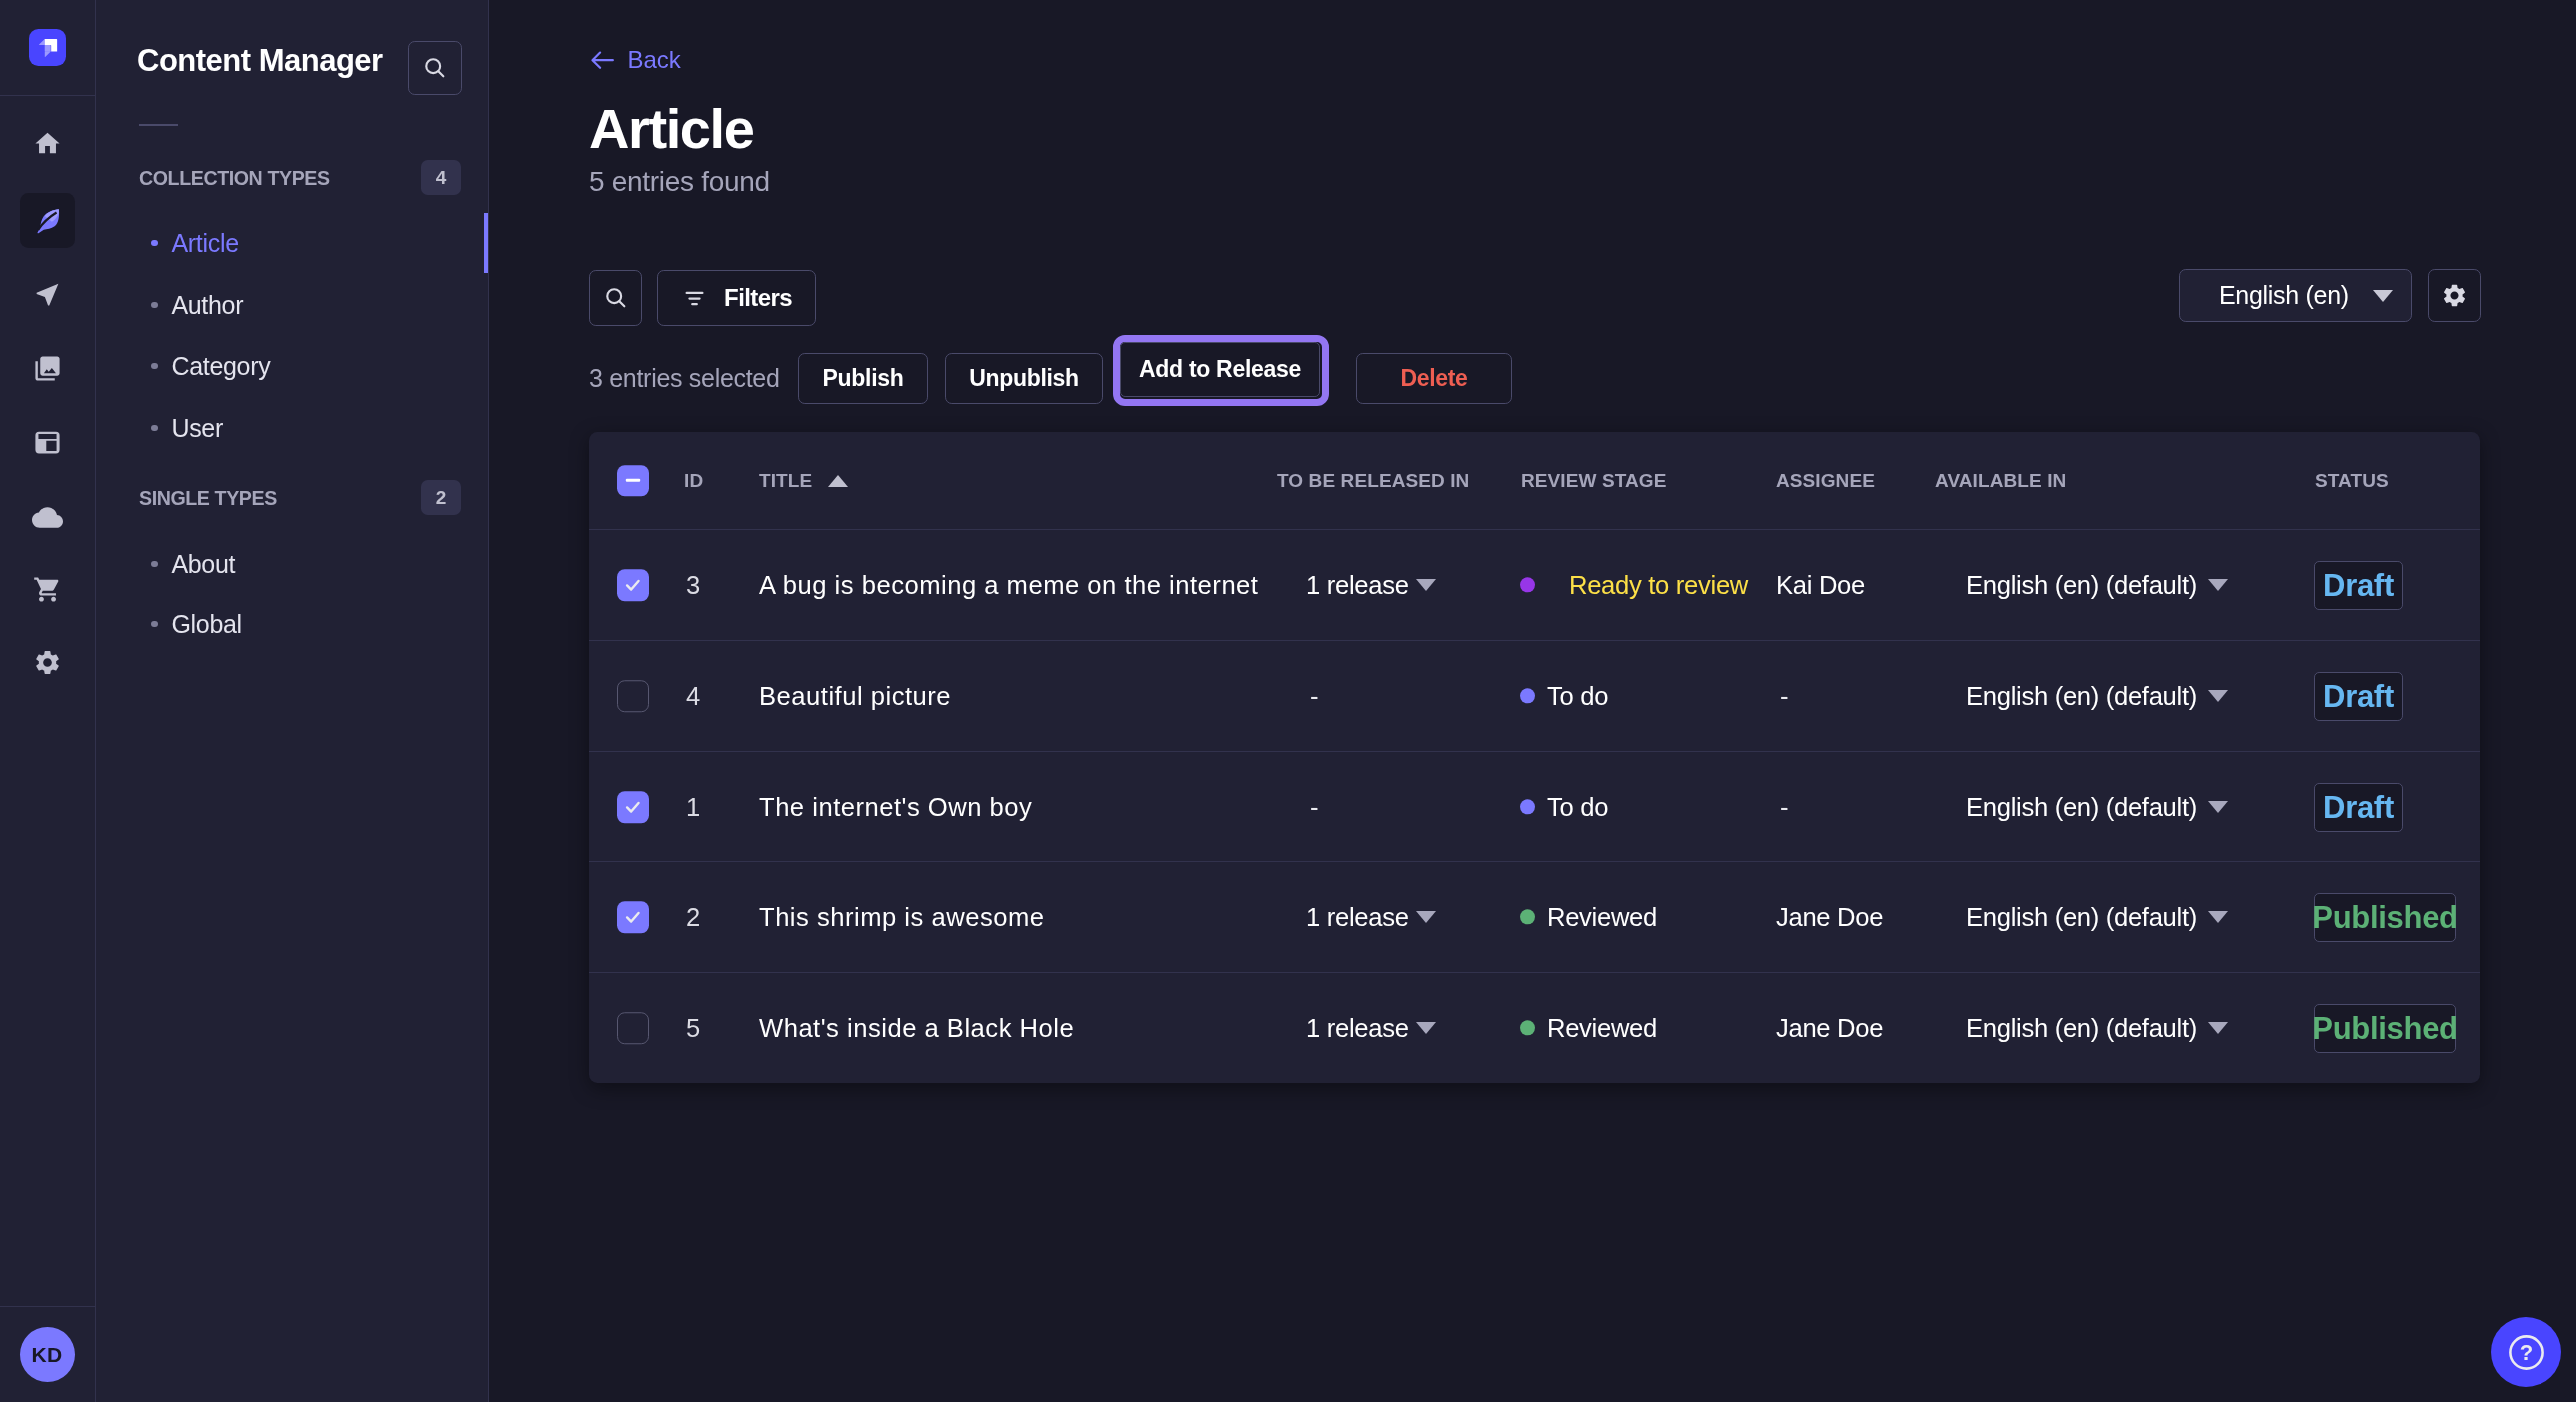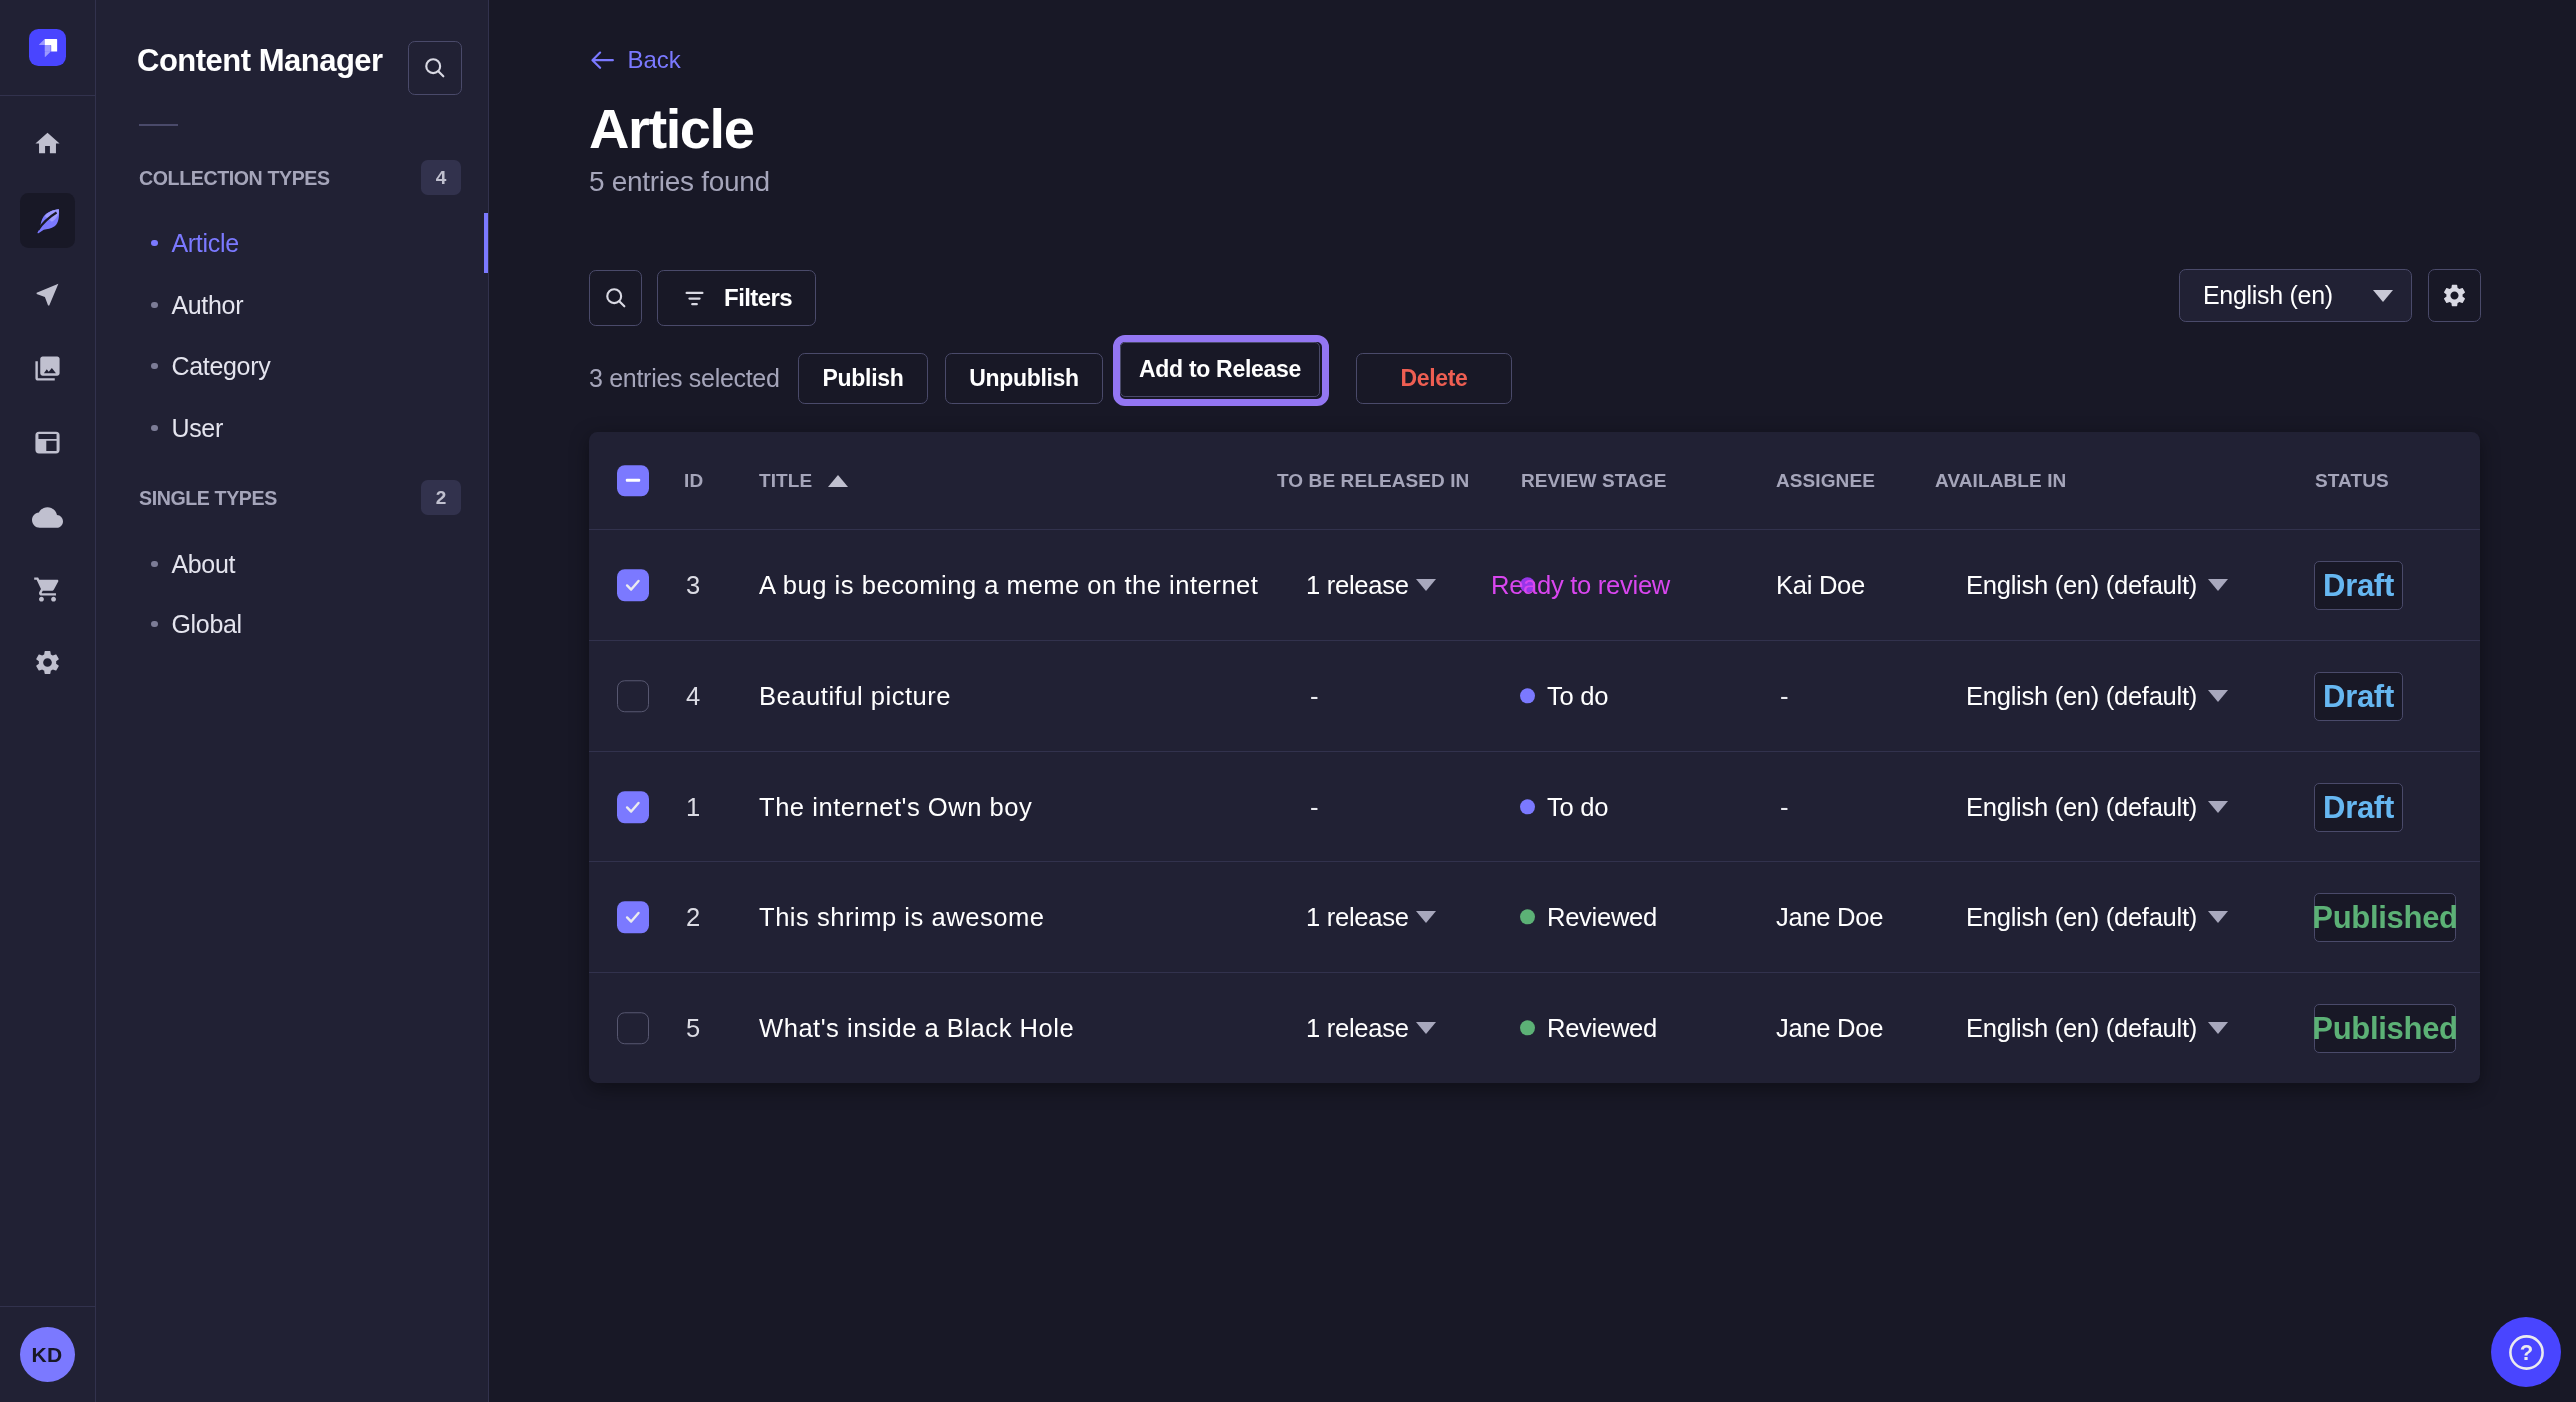--- a/index.html
+++ b/index.html
@@ -31,21 +31,21 @@
   #title { position:absolute; left:100px; top:99px; font-size:56px; font-weight:bold; color:#ffffff; letter-spacing:-1.4px; line-height:60px; }
   #subtitle { position:absolute; left:100px; top:166px; font-size:28px; color:#a5a5ba; letter-spacing:-0.3px; }
   #createbtn { position:absolute; left:1722px; top:99px; width:269px; height:54px; background:#4945ff; border-radius:6.8px; display:flex; align-items:center; }
   #createbtn .plus { margin-left:25.6px; }
   #createbtn .txt { margin-left:17px; color:#ffffff; font-size:22px; font-weight:bold; letter-spacing:-0.5px; }
   .obtn { position:absolute; border:0.9px solid #4a4a6a; border-radius:6.8px; display:flex; align-items:center; justify-content:center; }
   #msearch { left:100px; top:270px; width:53px; height:56px; }
   #filters { left:168px; top:270px; width:159px; height:56px; }
   #filters .txt { color:#ffffff; font-size:24px; font-weight:bold; margin-left:16px; letter-spacing:-0.6px; }
   #locsel { left:1690px; top:269px; width:233px; height:53px; background:#212134; justify-content:flex-start; }
-  #locsel .txt { color:#ffffff; font-size:25px; margin-left:23px; letter-spacing:-0.3px; }
+  #locsel .txt { color:#ffffff; font-size:25px; margin-left:39px; letter-spacing:-0.3px; }
   #gearbtn { left:1939px; top:269px; width:53px; height:53px; }
   #selinfo { position:absolute; left:100px; top:364px; font-size:25px; color:#a5a5ba; letter-spacing:-0.3px; }
   .actbtn { position:absolute; top:353px; height:51px; border:0.9px solid #4a4a6a; border-radius:6.8px; display:flex; align-items:center; justify-content:center; font-size:23px; font-weight:bold; color:#ffffff; letter-spacing:-0.3px; }
   #pubbtn { left:309px; width:130px; }
   #unpubbtn { left:456px; width:158px; }
   #ring { position:absolute; left:624px; top:335px; width:216px; height:71px; box-sizing:border-box; border:7.7px solid #9376f2; border-radius:12px; }
   #atrbtn { position:absolute; left:0; top:0; width:200px; height:55px; border:0.9px solid #4a4a6a; border-radius:5.1px; background:#181826; display:flex; align-items:center; justify-content:center; font-size:23px; font-weight:bold; color:#ffffff; letter-spacing:-0.3px; box-sizing:border-box; }
   #delbtn { left:851px; width:156px; color:#ee5e52;margin-left:16px; }
   
   #card { position:absolute; left:100px; top:432px; width:1891px; height:651px; background:#212134; border-radius:8.5px; box-shadow:0 5.1px 19px rgba(0,0,0,0.4);padding-left:37px; }
@@ -203,21 +203,21 @@
   <div class="cb on">
           <svg width="19.6" height="19.6" viewBox="0 0 24 24" fill="none" stroke="#eaeaef" stroke-width="3" stroke-linecap="round" stroke-linejoin="round">
             <path d="M5 12.5 10 17.5 19 7"></path>
           </svg>
         </div>
   <div class="cell" style="left:97px;color:#dcdce4">3</div>
   <div class="cell ttl" style="left:170px;color:#ffffff">A bug is becoming a meme on the internet</div>
   <div class="cell" style="left:717px;color:#ffffff">1 release</div>
   <div class="tri-dn" style="left:827px"></div>
   <div class="dot" style="left:931px;background:#9736e8"></div>
-  <div class="cell" style="left:902px;color:#d946ef">Ready to review</div>
+  <div class="cell" style="left:980px;color:#fde047">Ready to review</div>
   <div class="cell" style="left:1187px;color:#ffffff">Kai Doe</div>
   <div class="cell" style="left:1377px;color:#ffffff">English (en) (default)</div>
   <div class="tri-dn" style="left:1619px"></div>
   <div class="badge draft">Draft</div>
 </div>
 <div class="trow r" style="top:208px;">
   <div class="cb off"></div>
   <div class="cell" style="left:97px;color:#dcdce4">4</div>
   <div class="cell ttl" style="left:170px;color:#ffffff">Beautiful picture</div>
   <div class="cell" style="left:721px">-</div>

